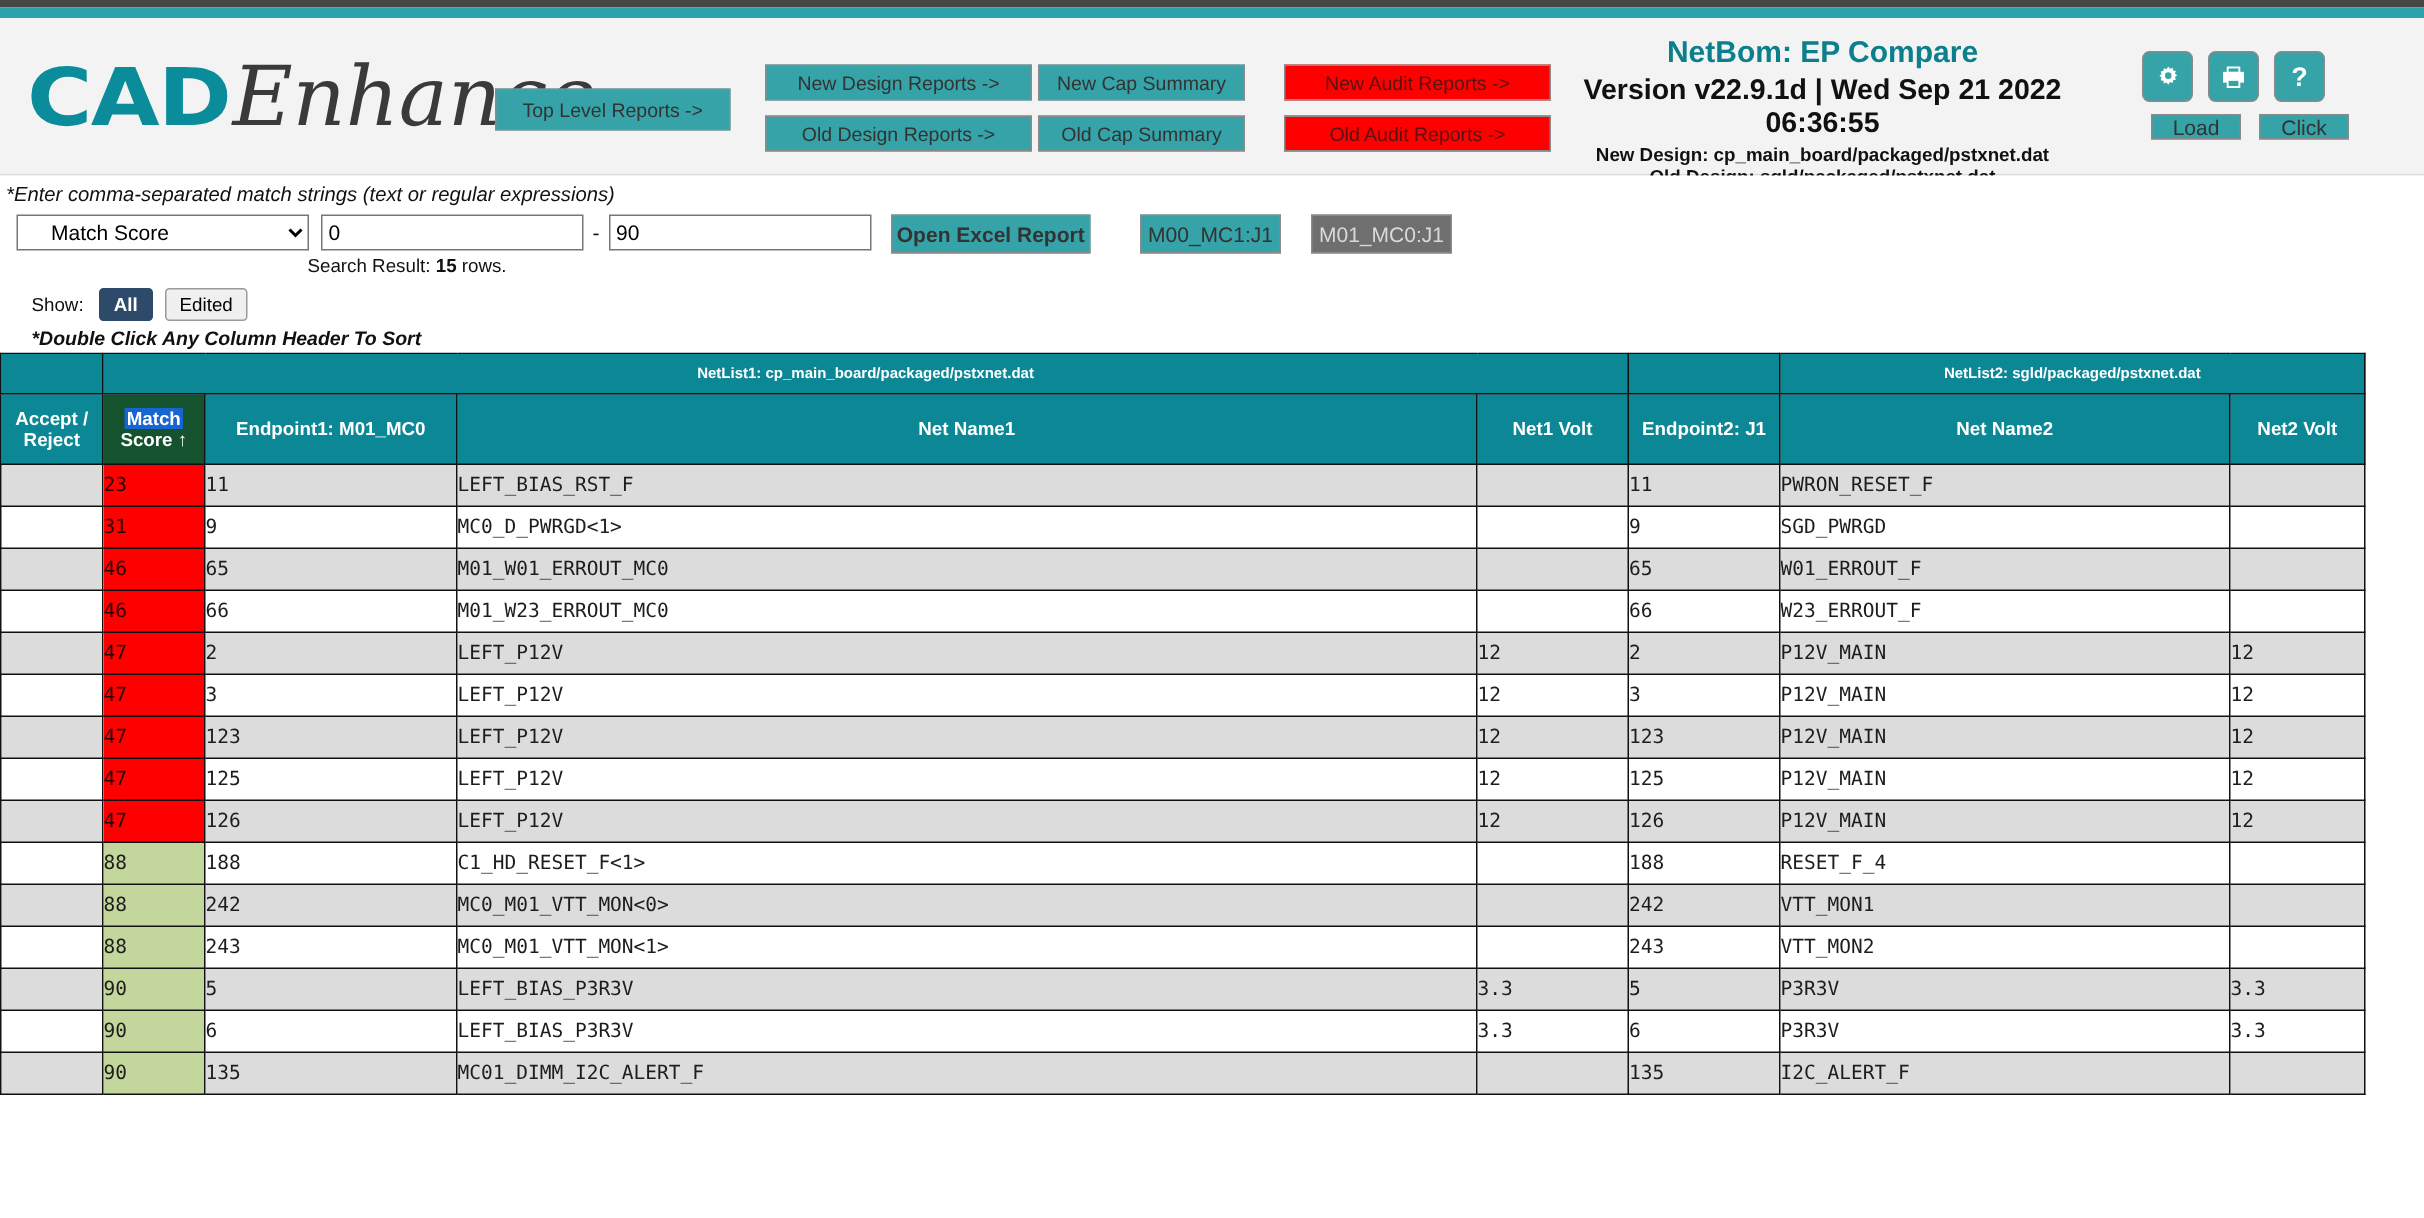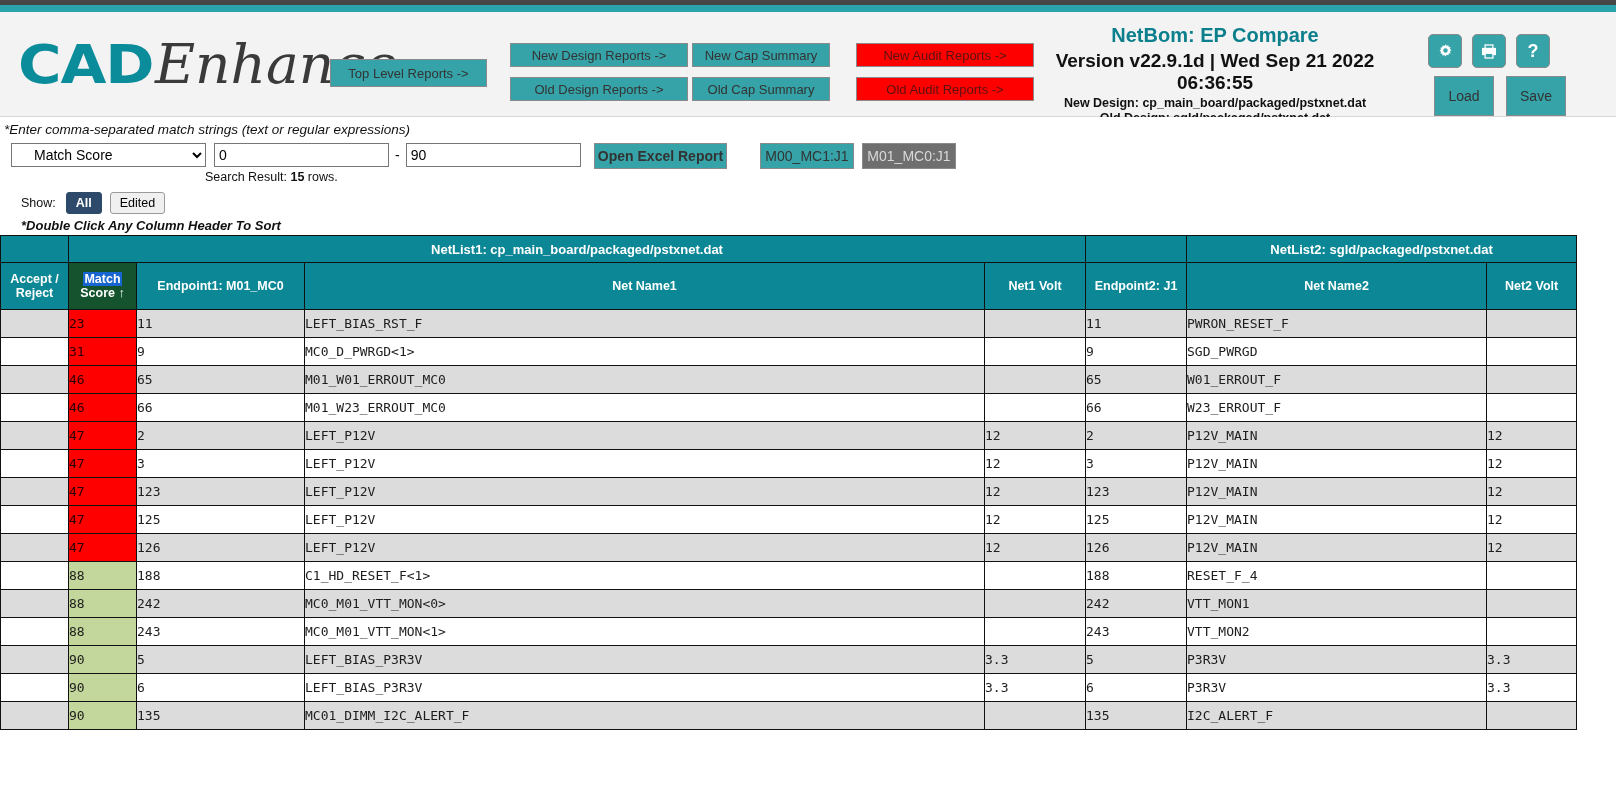--- a/index.html
+++ b/index.html
@@ -84,21 +84,21 @@
   #icon-row { position: absolute; left: 1428px; top: 22px; display: flex; gap: 10px; }
   .icon-btn {
     width: 34px; height: 34px; background: #35a3a8;
     border: 1px solid #8a8a8a; border-radius: 5px;
     display: flex; align-items: center; justify-content: center;
     color: #ffffff; cursor: pointer;
   }
   .icon-btn svg { display: block; }
   .icon-btn .qm { font-size: 18px; font-weight: bold; line-height: 1; }
   #ls-row { position: absolute; left: 1434px; top: 64px; display: flex; gap: 12px; }
-  #ls-row .btn { width: 60px; height: 40px; font-size: 14px; }
+  #ls-row .btn { width: 60px; height: 17px; font-size: 14px; }
 
   
   #filters { position: relative; height: 118px; background: #ffffff; }
   #hint-1 {
     position: absolute; left: 4px; top: 5px;
     font-size: 13.5px; font-style: italic; color: #111;
   }
   #filter-row { position: absolute; left: 11px; top: 26px; display: flex; align-items: center; }
   #field-select {
     width: 195px; height: 24px; font-size: 14px;
@@ -124,21 +124,21 @@
     font-size: 12.5px; padding: 3px 9px; border: 1px solid #9a9a9a;
     border-radius: 3px; background: #f0f0f0; color: #000000; cursor: pointer;
     font-family: "Liberation Sans", sans-serif;
   }
   .show-btn.active { background: #2e4a6b; color: #ffffff; border-color: #2e4a6b; font-weight: bold; }
   #show-row .show-btn + .show-btn { margin-left: 8px; }
   #btn-excel {
     position: absolute; left: 594px; top: 26px;
     width: 133px; height: 26px; font-weight: bold; font-size: 14px;
   }
-  #ep-btns { position: absolute; left: 760px; top: 26px; display: flex; gap: 8px; justify-content: center; }
+  #ep-btns { position: absolute; left: 760px; top: 26px; display: flex; gap: 20px; justify-content: center; }
   #ep-btns .btn { width: 94px; height: 26px; font-size: 14px; }
   #hint-2 {
     position: absolute; left: 21px; top: 101px;
     font-size: 13px; font-style: italic; font-weight: bold; color: #111;
   }
 
   
   #table-wrap { padding: 0 0 0 0; }
   table#grid {
     border-collapse: collapse;
@@ -146,21 +146,21 @@
     table-layout: fixed;
     font-family: "DejaVu Sans Mono", monospace;
   }
   table#grid th, table#grid td {
     border: 1px solid #111111;
     padding: 0;
   }
   .grouphdr {
     background: #0b8795; color: #ffffff;
     font-family: "Liberation Sans", sans-serif;
-    font-size: 13px; font-weight: bold;
+    font-size: 10px; font-weight: bold;
     text-align: center; height: 27px;
     border: 1px solid #0b8795;
   }
   .blankhdr { background: #0b8795; border: 1px solid #0b8795; }
   th.colhdr {
     background: #0b8795; color: #ffffff;
     font-family: "Liberation Sans", sans-serif;
     font-size: 12.5px; font-weight: bold;
     text-align: center; height: 47px;
     vertical-align: middle;
@@ -239,21 +239,21 @@
         </svg>
       </span>
     </div>
     <div class="icon-btn">
       <span class="qm">?</span>
     </div>
   </div>
 
   <div id="ls-row">
     <div class="btn">Load</div>
-    <div class="btn">Save</div>
+    <div class="btn">Click</div>
   </div>
 </div>
 
 <div id="filters">
 
   <div id="hint-1">*Enter comma-separated match strings (text or regular expressions)</div>
 
   <div id="filter-row">
     <select id="field-select">
       <option>Match Score</option>

